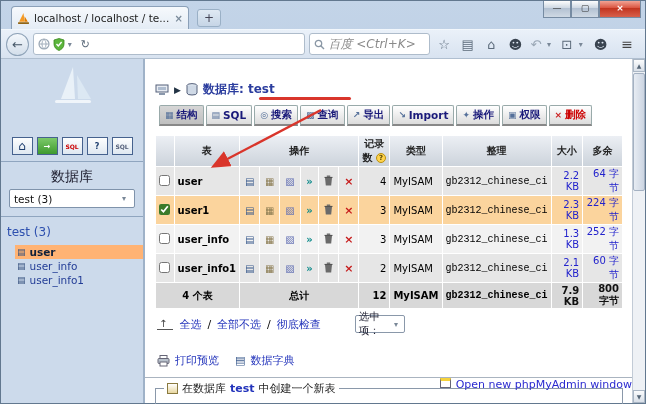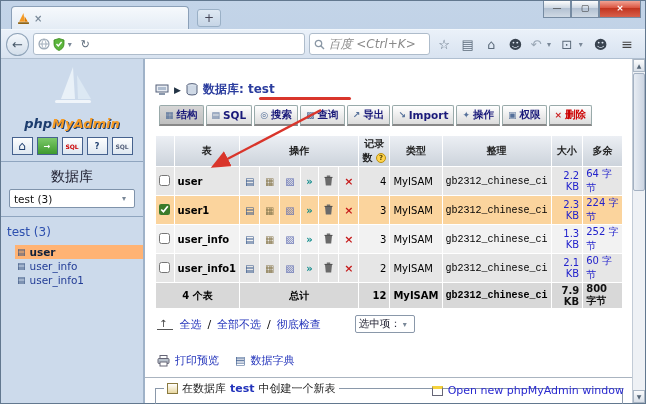--- a/index.html
+++ b/index.html
@@ -68,45 +68,45 @@
   table.db td { padding:0 3px; height:15px; }
   tr.r-a td { background:#e6e6e6; } tr.r-b td { background:#f2f2f2; }
   tr.r-hl td { background:#fbd49d; }
   tr.r-foot td { background:#d8d8d8; font-weight:bold; }
   td.c-name { font-weight:bold; width:62px; }
   td.c-check { width:18px; text-align:center; }
   td.c-act { width:22px; text-align:center; }
   td.c-rec { width:38px; text-align:right; }
   td.c-type { width:44px; } td.c-coll { width:92px;font-family:Liberation Mono, monospace; }
   td.c-size { width:36px; text-align:right; color:#2222cc; }
-  td.c-ovh { width:48px; color:#2222cc; }
+  td.c-ovh { width:48px; text-align:right; color:#2222cc; }
   tr.r-foot td.c-size, tr.r-foot td.c-ovh { color:#111; }
   .ai { font-size:10px; color:#3a5a8c; } .ai.st { color:#8a7a50; } .ai.se { color:#6673b5; } .ai.ins { color:#0a8a8a; font-weight:bold; }
   .ai.drop { color:#c61a1a; font-weight:bold; font-size:11px; }
   .hint { display:inline-block; width:10px; height:10px; border-radius:50%; background:#ffd34d; border:1px solid #b99010;
           color:#5a4a00; font-size:7px; line-height:9px; text-align:center; vertical-align:1px; }
   input[type=checkbox] { width:11px; height:11px; accent-color:#3a7a2a; }
   
   .checkall { display:flex; align-items:center; gap:6px; margin:6px 0 0 2px; font-size:11px; }
   .upmark { color:#444; border-bottom:1px solid #555; padding:0 6px 0 2px; font-size:10px; }
   .checkall a { color:#2233bb; text-decoration:none; }
-  .withsel { margin-left:28px; width:60px; height:18px; border:1px solid #8a98aa; background:#fff; font-size:10.5px; color:#223;
+  .withsel { margin-left:28px; width:50px; height:18px; border:1px solid #8a98aa; background:#fff; font-size:10.5px; color:#223;
              display:flex; align-items:center; justify-content:space-between; padding:0 3px; border-radius:2px; }
   
   .printrow { display:flex; align-items:center; gap:5px; margin:20px 0 0 2px; font-size:11px; }
   .printrow a { color:#2233bb; text-decoration:none; }
   .pr-gap { width:6px; }
   
   fieldset.create { margin-top:13px; border:1px solid #8a98aa; border-bottom:none; padding:6px 8px 10px; width:468px; }
   fieldset.create legend { display:flex; align-items:center; gap:4px; font-size:11px; color:#222; padding:0 3px; }
   fieldset.create legend a { color:#2233bb; text-decoration:none;font-weight:bold; }
   .newtbl-ico { display:inline-block; width:11px; height:11px; background:linear-gradient(#fff,#e8d7a0); border:1px solid #8a7a40; }
   
   .bottomrow { position:absolute; left:0; right:13px; bottom:0; height:26px; border-top:1px solid #aab4c0;
-               display:flex; align-items:center; justify-content:flex-end; gap:5px; padding-right:8px; font-size:11px; }
+               display:flex; justify-content:flex-end; gap:5px; font-size:11px; }
   .bottomrow a { color:#2a2ad0; text-decoration:none; }
   .win-ico { display:inline-block; width:11px; height:10px; background:#fff; border:1px solid #667; border-top:3px solid #f5d23c; }
   
   .scrollbar { position:absolute; top:0; right:0; bottom:0; width:13px; background:#eef1f5; border-left:1px solid #c2cbd6; }
   .sc-btn { position:absolute; left:0; width:12px; height:13px; background:linear-gradient(#fbfcfd,#d8dfe8); border:1px solid #aab6c4;
             font-size:6px; color:#567; text-align:center; line-height:12px; }
   .sc-up { top:0; } .sc-down { bottom:0; }
   .sc-thumb { position:absolute; left:0; top:14px; width:12px; height:118px; background:linear-gradient(90deg,#e7ecf3,#ccd5e2);
               border:1px solid #a4b1c2; border-radius:2px; }
   
@@ -117,20 +117,21 @@
 
 <div class="window">
 
   <div class="titlebar">
     <div class="tab">
       <svg class="favicon" viewBox="0 0 12 12">
           <path d="M2 9 L6 1 L7 9 Z" fill="#f59a23"></path>
           <path d="M7 4 L10 9 L7 9 Z" fill="#e07b00"></path>
           <rect x="1" y="9.5" width="10" height="1.5" fill="#8a5a00"></rect>
         </svg>
+      <span class="tab-label">localhost / localhost / te...</span>
       <span class="tab-close">×</span>
     </div>
     <div class="newtab">+</div>
     <div class="winctl">
       <div class="winbtn">—</div>
       <div class="winbtn">▢</div>
       <div class="winbtn close">×</div>
     </div>
   </div>
 
@@ -169,21 +170,20 @@
 
   <div class="content">
 
     <div class="sidebar">
       <div class="logo">
         <svg width="74" height="44" viewBox="0 0 74 44">
           <path d="M38 2 L26 34 L40 34 Z" fill="#e9f1f8"></path>
           <path d="M42 10 L56 34 L43 34 Z" fill="#dce8f3"></path>
           <rect x="20" y="35" width="36" height="3" rx="1.5" fill="#f0f5fa"></rect>
         </svg><br>
-        <span class="logo-text"><span class="logo-php">php</span><span class="logo-mya">MyAdmin</span></span>
       </div>
       <div class="iconrow">
         <div class="sbtn" style="color:#1d3d6e;font-size:12px">⌂</div>
         <div class="sbtn" style="background:linear-gradient(#7cc96a,#3e9a2e);color:#fff;font-weight:bold">→</div>
         <div class="sbtn" style="color:#c00;font-size:6px;font-weight:bold">SQL</div>
         <div class="sbtn" style="color:#1d3d6e;font-weight:bold">?</div>
         <div class="sbtn" style="color:#55607a;font-size:6px;font-weight:bold">SQL</div>
       </div>
       <div class="db-label">数据库</div>
       <div class="db-select">

